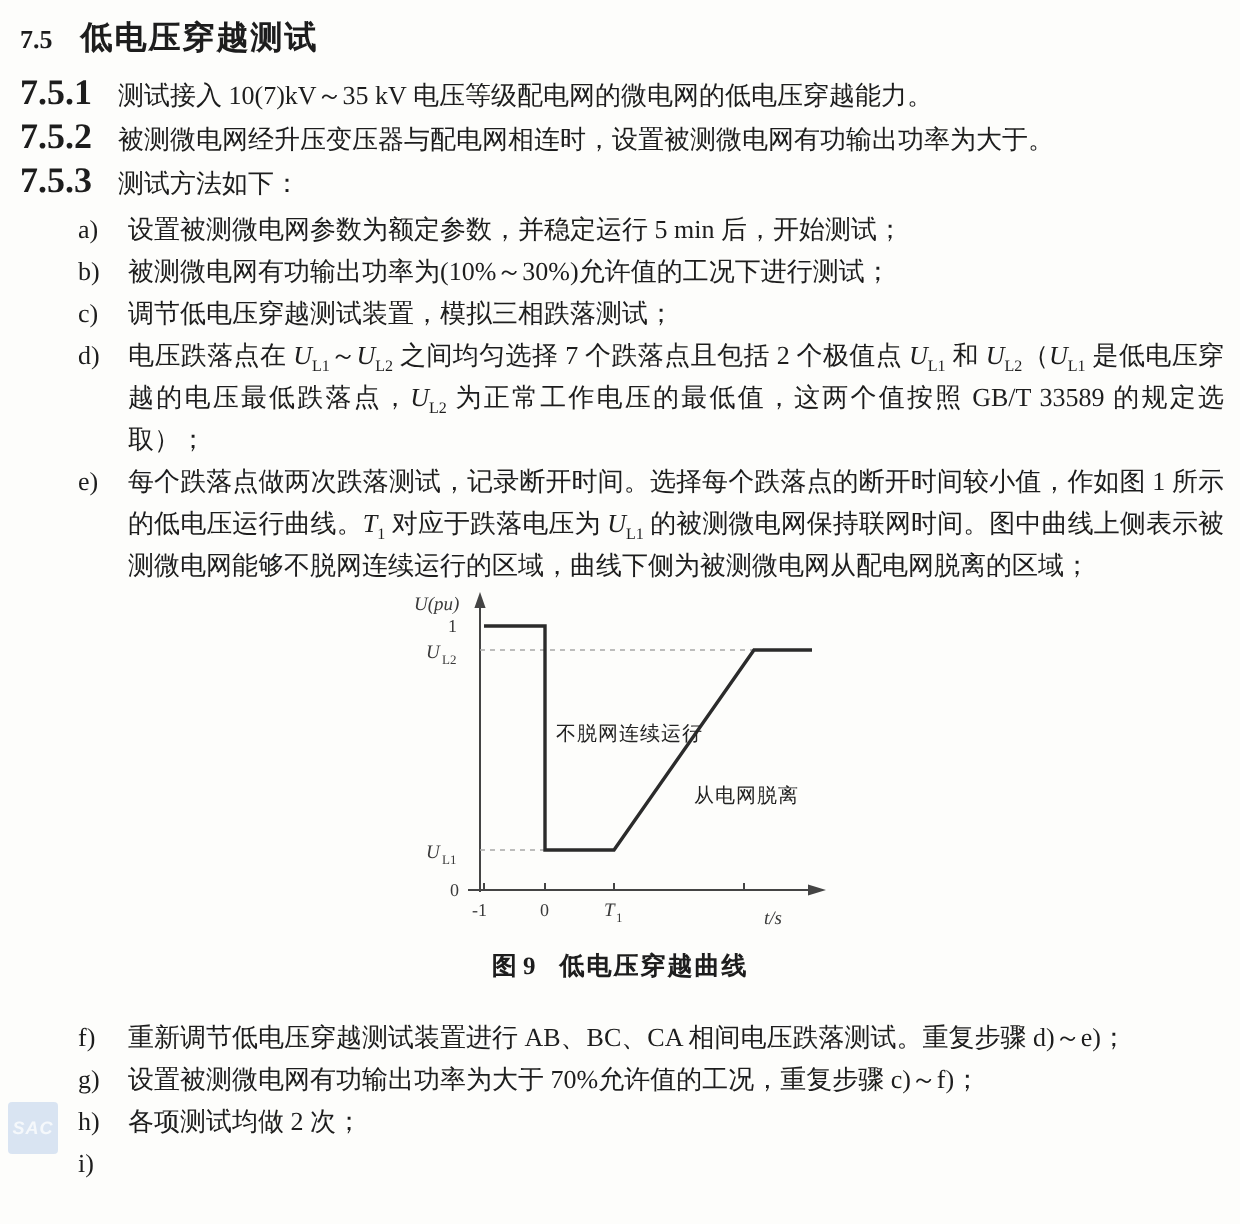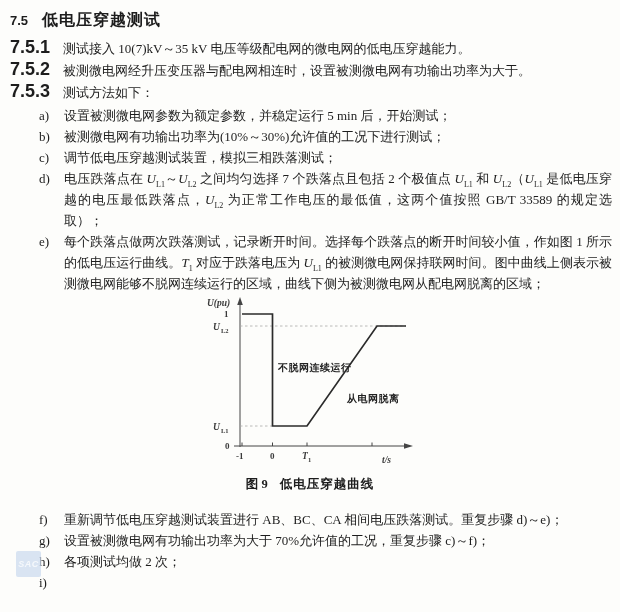--- a/index.html
+++ b/index.html
@@ -3,43 +3,43 @@
 <meta charset="utf-8">
 <style>
   html,body{margin:0;padding:0;background:#ffffff;}
   .page{
     position:relative; width:620px; height:612px; box-sizing:border-box;
     padding-top:9px; overflow:hidden;
     background:#fdfdfb; color:#1d1d1d;
     font-family:"Liberation Serif","DejaVu Serif",serif;
     font-size:13px;
   }
-  .num{font-family:Liberation Sans, sans-serif;font-weight:bold;}
+  .num{font-family:Liberation Serif, serif;font-weight:bold;}
   .heading{margin:0 0 6px 10px; line-height:21px;}
   .heading .num{font-size:13px;}
   .heading .title{font-weight:bold; font-size:16px; margin-left:14px; letter-spacing:1px;}
   .clause{margin:0 0 0 10px; line-height:21px;}
   .clause .num{margin-right:13px; font-size:18px;}
   .steps{margin-top:2px;}
   .step{display:flex; line-height:21px;}
   .step-label{flex:none; width:25px; margin-left:39px;}
   .step-text{width:548px; text-align:justify;}
   .v{font-style:italic;}
   sub{font-size:8px; line-height:0;}
-  .figure{position:relative; margin:2px 0 0 200px; width:224px; height:170px;font-weight:bold;}
+  .figure{position:relative; margin:2px 0 0 200px; width:224px; height:170px;}
   .figure svg{position:absolute; left:0; top:0;}
   .axt{font-family:"Liberation Serif","DejaVu Serif",serif; font-size:9px; fill:#3a3a3a;}
   .sym{font-family:"Liberation Serif","DejaVu Serif",serif; font-size:9.5px; font-style:italic; fill:#3a3a3a;}
   .ssub{font-family:"Liberation Serif","DejaVu Serif",serif; font-size:6.5px; fill:#3a3a3a;}
   .region{font-size:10px; fill:#222; letter-spacing:0.5px;}
   .caption{margin-top:10px; text-align:center; font-weight:bold; line-height:17px; font-size:12.5px;}
   .caption .cap-title{margin-left:12px; letter-spacing:1px;}
   .steps2{margin-top:16px;}
   .watermark{
-    position:absolute; left:16px; top:551px; width:25px; height:26px;
+    position:absolute; left:4px; top:551px; width:25px; height:26px;
     background:#cddcf0; opacity:0.75; border-radius:2px;
     display:flex; align-items:center; justify-content:center;
     color:#f3f7fc; font:italic bold 9px "Liberation Sans","DejaVu Sans",sans-serif;
     letter-spacing:0.5px;
   }
 </style>
 </head>
 <body>
 
 <div class="page">

